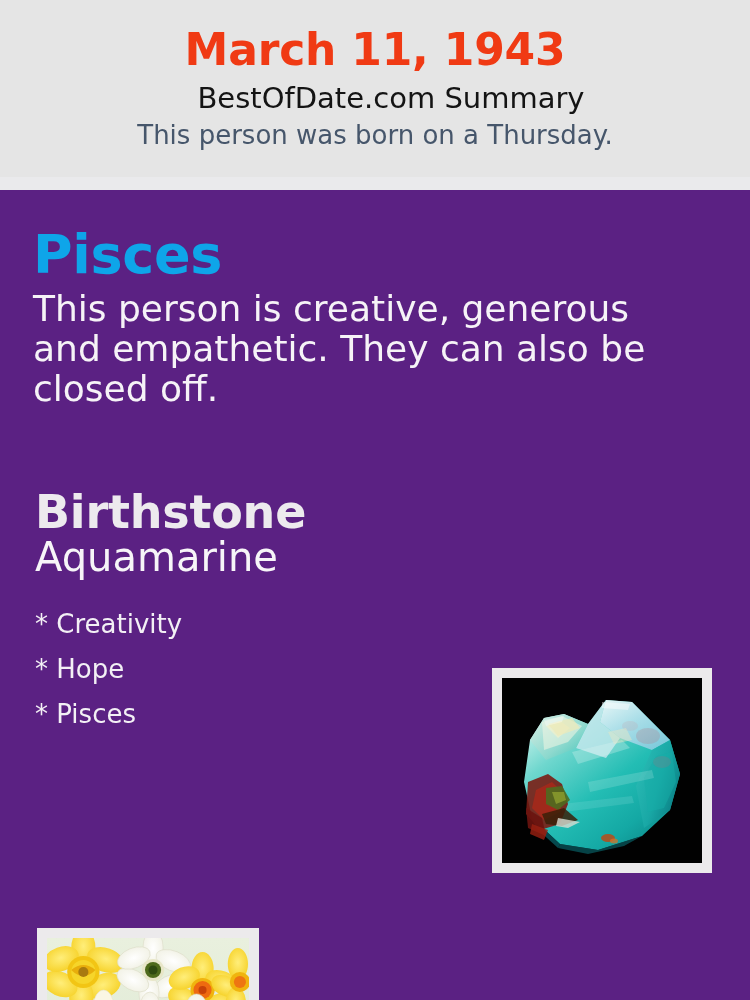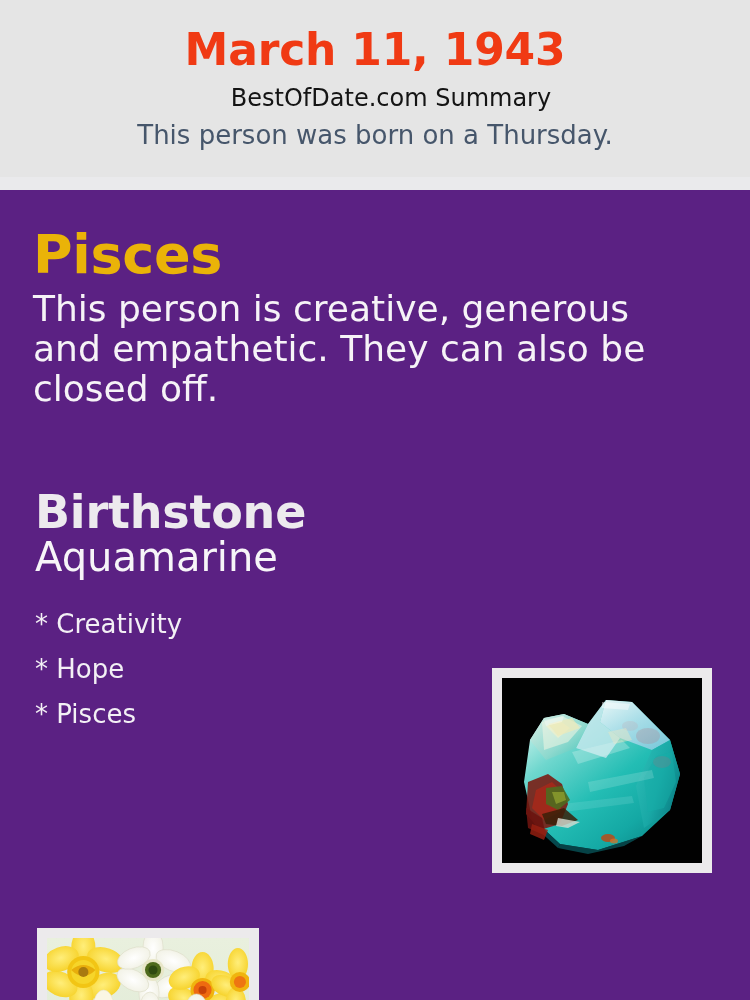--- a/index.html
+++ b/index.html
@@ -27,21 +27,21 @@
   .header-date {
     color: #F03A14;
     font-size: 44px;
     font-weight: bold;
     line-height: 52px;
     letter-spacing: -0.2px;
     white-space: nowrap;
   }
   .header-sub {
     color: #141414;
-    font-size: 24px;
+    font-size: 29px;
     font-weight: normal;
     line-height: 39px;
     margin-top: 3px;
     white-space: nowrap;
     padding-left: 32px;
   }
   .header-note {
     color: #46566B;
     font-size: 26px;
     font-weight: normal;
@@ -67,21 +67,21 @@
   }
 
   
   .sign-block {
     position: absolute;
     left: 33px;
     top: 35px;
     width: 690px;
   }
   .sign-name {
-    color: #eab308;
+    color: #0ea5e9;
     font-size: 54px;
     font-weight: bold;
     line-height: 60px;
     letter-spacing: -0.3px;
   }
   .sign-desc {
     color: #F6F3F7;
     font-size: 36px;
     font-weight: normal;
     line-height: 40px;

